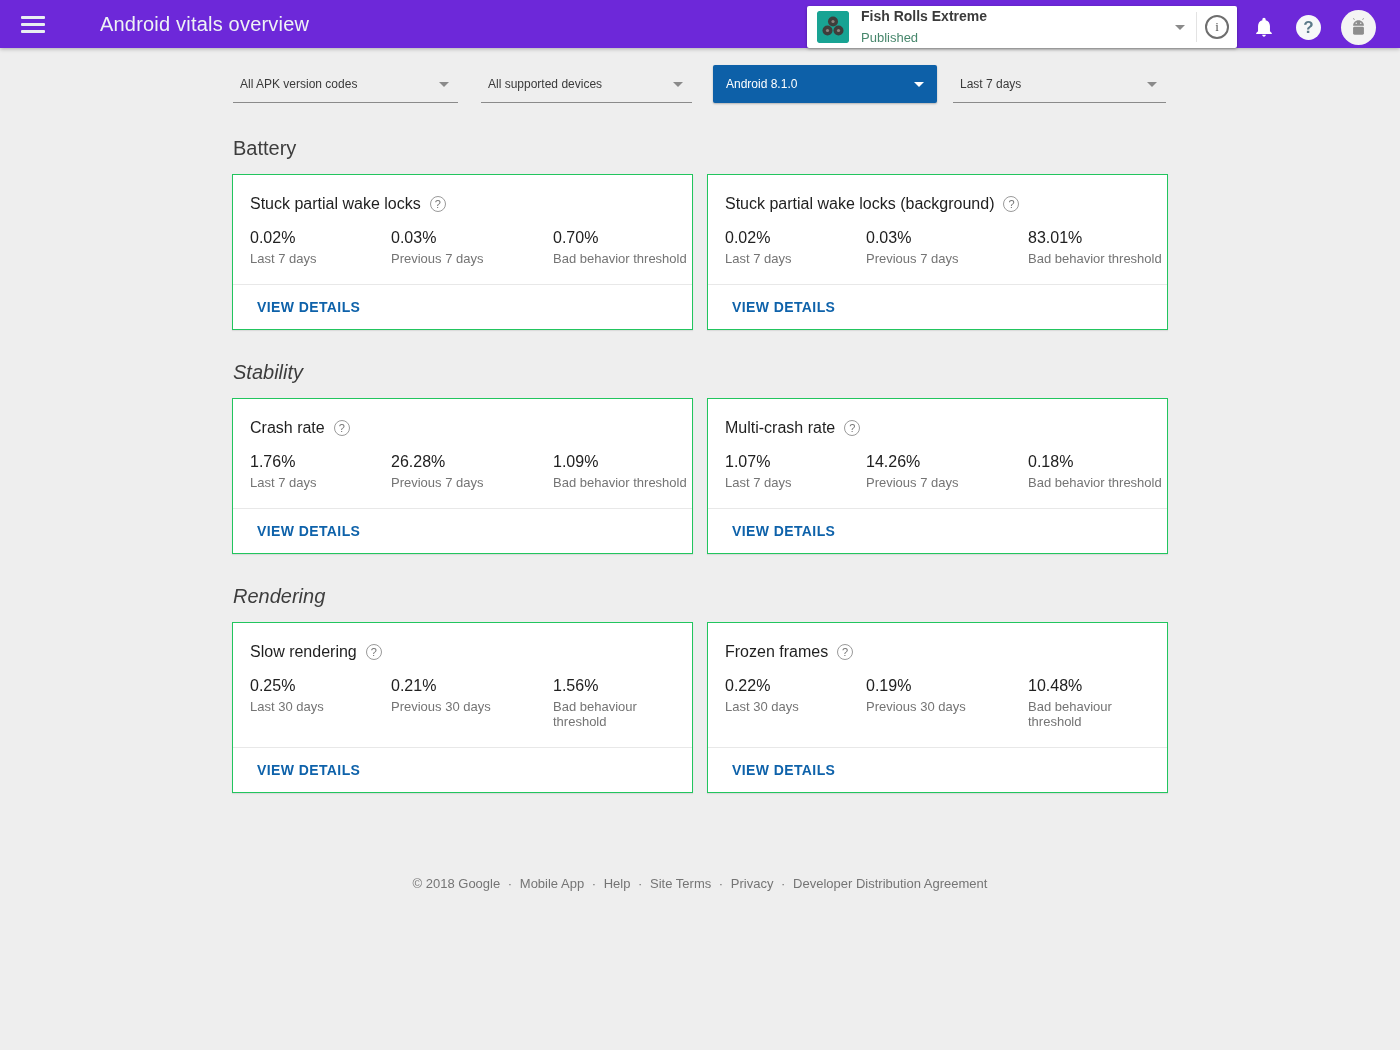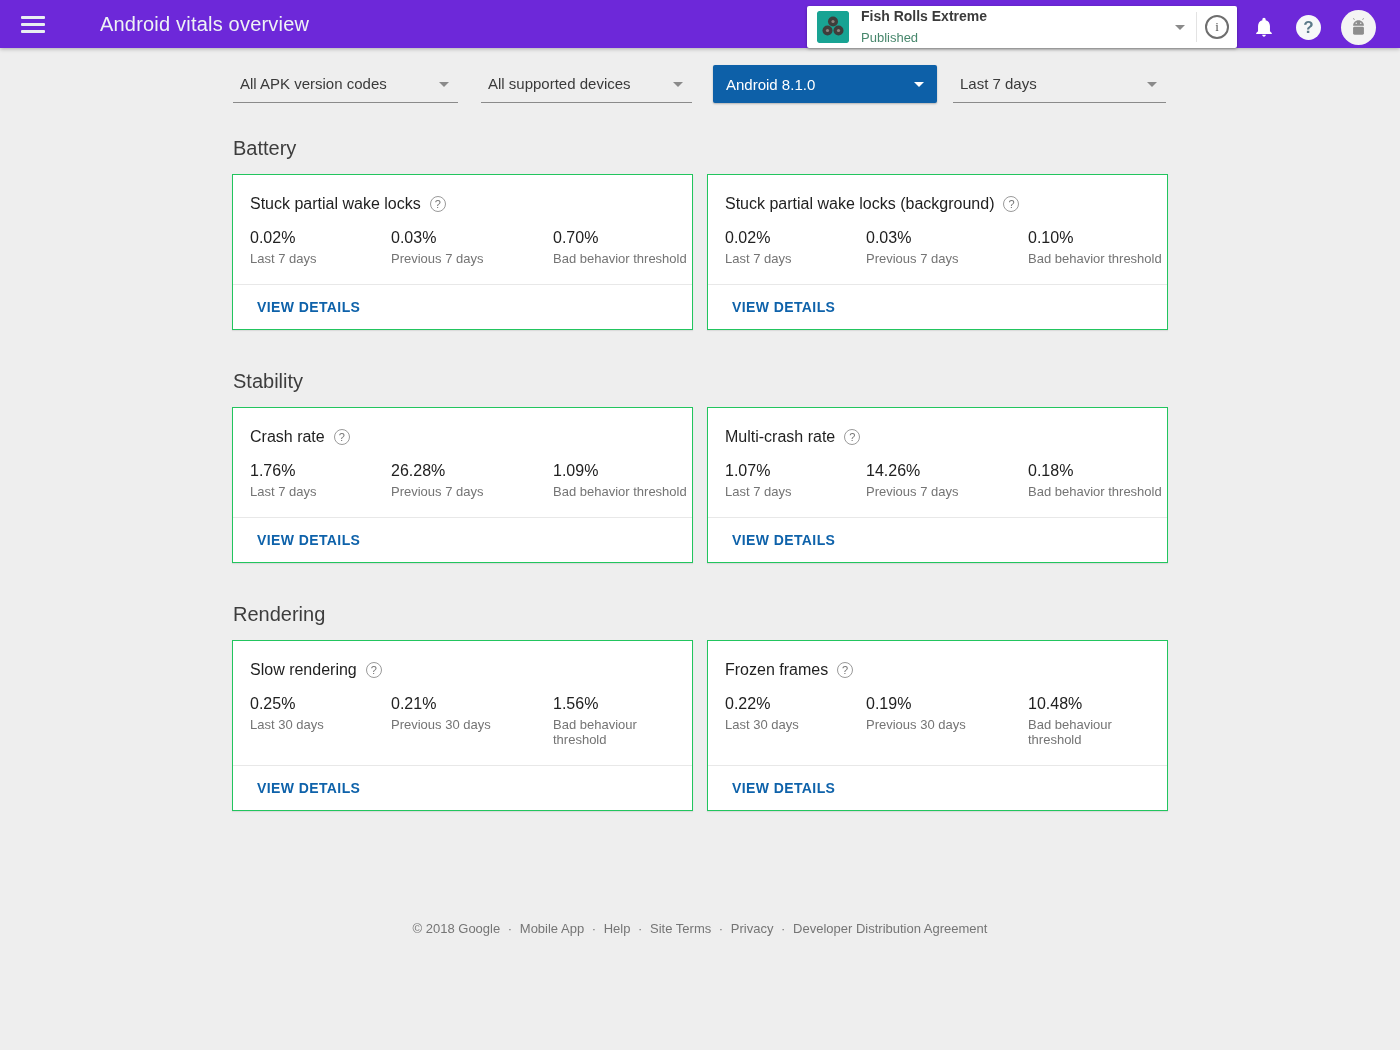--- a/index.html
+++ b/index.html
@@ -55,42 +55,42 @@
   }
   .avatar {
     left:1341px; top:10px; width:35px; height:35px; border-radius:50%;
     background:#f4f4f4; display:flex; align-items:center; justify-content:center;
   }
 
   
   .filters { display:flex; margin:17px 0 0 233px; }
   .filter {
     position:relative; height:38px; display:flex; align-items:center;
-    border-bottom:1px solid #8a8a8a; font-size:15px; color:#3a3a3a;
+    border-bottom:1px solid #8a8a8a; font-size:12px; color:#3a3a3a;
     padding-left:7px; cursor:pointer;
   }
   .filter .chevron {
     position:absolute; right:9px; top:17px;
     width:0; height:0; border-left:5px solid transparent; border-right:5px solid transparent;
     border-top:5px solid #8a8a8a;
   }
   .filter.selected {
     background:#0d60a8; border-bottom:none; border-radius:2px;
     color:#ffffff; padding-left:13px;
     box-shadow:0 1px 2px rgba(0,0,0,0.25);
   }
   .filter.selected .chevron { border-top-color:#ffffff; right:13px; }
   .f1 { width:225px; }
   .f2 { width:211px; margin-left:23px; }
   .f3 { width:224px; margin-left:21px; }
   .f4 { width:213px; margin-left:16px; }
 
   
   .section-title { font-size:20px; font-weight:400; color:#3d3d3d; margin:34px 0 14px 233px; }
-  .section-title.later { margin-top:40px; }
+  .section-title.later { margin-top:31px;font-style:italic; }
   .cards-row { display:flex; gap:14px; margin-left:232px; width:936px; }
   .card {
     width:461px; background:#ffffff;
     border:1px solid #22c55e; box-shadow:0 1px 1px rgba(0,0,0,0.08);
   }
   .card-title-row { display:flex; align-items:center; padding:20px 16px 0 17px; }
   .card-title { font-size:16px; color:#1f1f1f; }
   .help-circle {
     width:16px; height:16px; border:1px solid #9a9a9a; border-radius:50%;
     color:#757575; font-size:11px; line-height:1;
@@ -102,21 +102,21 @@
   .stat-value { font-size:16px; color:#212121; }
   .stat-label { font-size:13px; color:#747474; margin-top:4px; }
   .card-divider { border-top:1px solid #e8e8e8; margin-top:18px; }
   .card-action { height:44px; display:flex; align-items:center; padding-left:24px; }
   .view-details {
     color:#0e62aa; font-size:14px; font-weight:bold; letter-spacing:0.4px; cursor:pointer;
   }
 
   
   .footer {
-    margin-top:110px; text-align:center; font-size:13px; color:#757575;
+    margin-top:83px; text-align:center; font-size:13px; color:#757575;
   }
   .footer .sep { margin:0 4px; }
   .footer .flink { cursor:pointer; }
 </style>
 </head>
 <body>
 
 <div class="appbar">
   <div class="menu-btn">
     <div></div>
@@ -219,21 +219,21 @@
     <div class="stats">
       <div class="stat1">
         <div class="stat-value">0.02%</div>
         <div class="stat-label">Last 7 days</div>
       </div>
       <div class="stat2">
         <div class="stat-value">0.03%</div>
         <div class="stat-label">Previous 7 days</div>
       </div>
       <div class="stat3">
-        <div class="stat-value">0.10%</div>
+        <div class="stat-value">83.01%</div>
         <div class="stat-label">Bad behavior threshold</div>
       </div>
     </div>
     <div class="card-divider"></div>
     <div class="card-action">
       <span class="view-details">VIEW DETAILS</span>
     </div>
   </div>
 </div>
 

